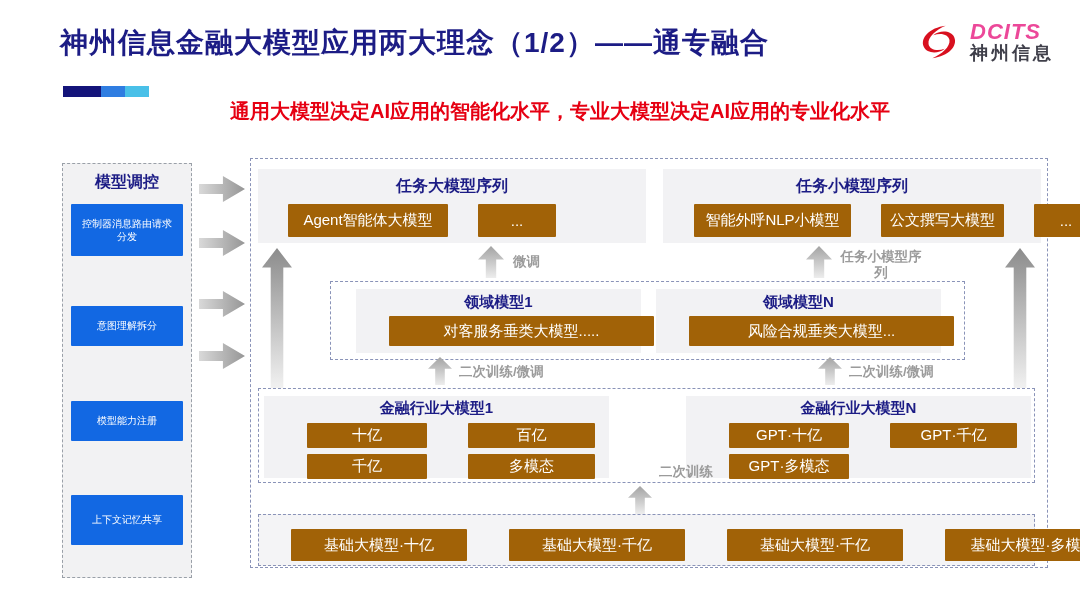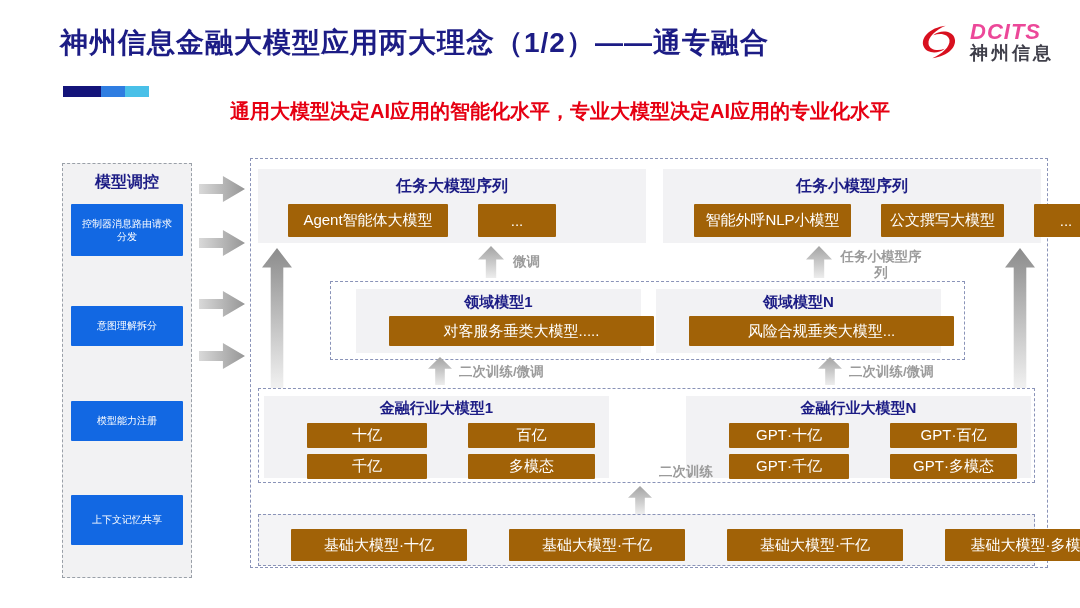--- a/index.html
+++ b/index.html
@@ -122,21 +122,20 @@
         <div class="bluebox">十亿</div>
         <div class="bluebox">百亿</div>
         <div class="bluebox">千亿</div>
         <div class="bluebox">多模态</div>
       </div>
     </div>
     <div class="group" style="position:absolute;left:427px;top:7px;width:345px;height:82px;">
       <div class="gtitle" style="font-size:15px;padding-top:3px;">金融行业大模型N</div>
       <div class="grid2">
         <div class="bluebox">GPT·十亿</div>
-        <div class="bluebox">GPT·百亿</div>
         <div class="bluebox">GPT·千亿</div>
         <div class="bluebox">GPT·多模态</div>
       </div>
     </div>
   </div>
 
   <div class="abs arrow-up" style="left:628px;top:486px;width:24px;height:28px;"></div>
   <div class="abs flowlbl" style="left:659px;top:463px;">二次训练</div>
 
   <div class="abs dashedbox group" style="left:258px;top:514px;width:777px;height:52px;background:#f4f4f6;">

